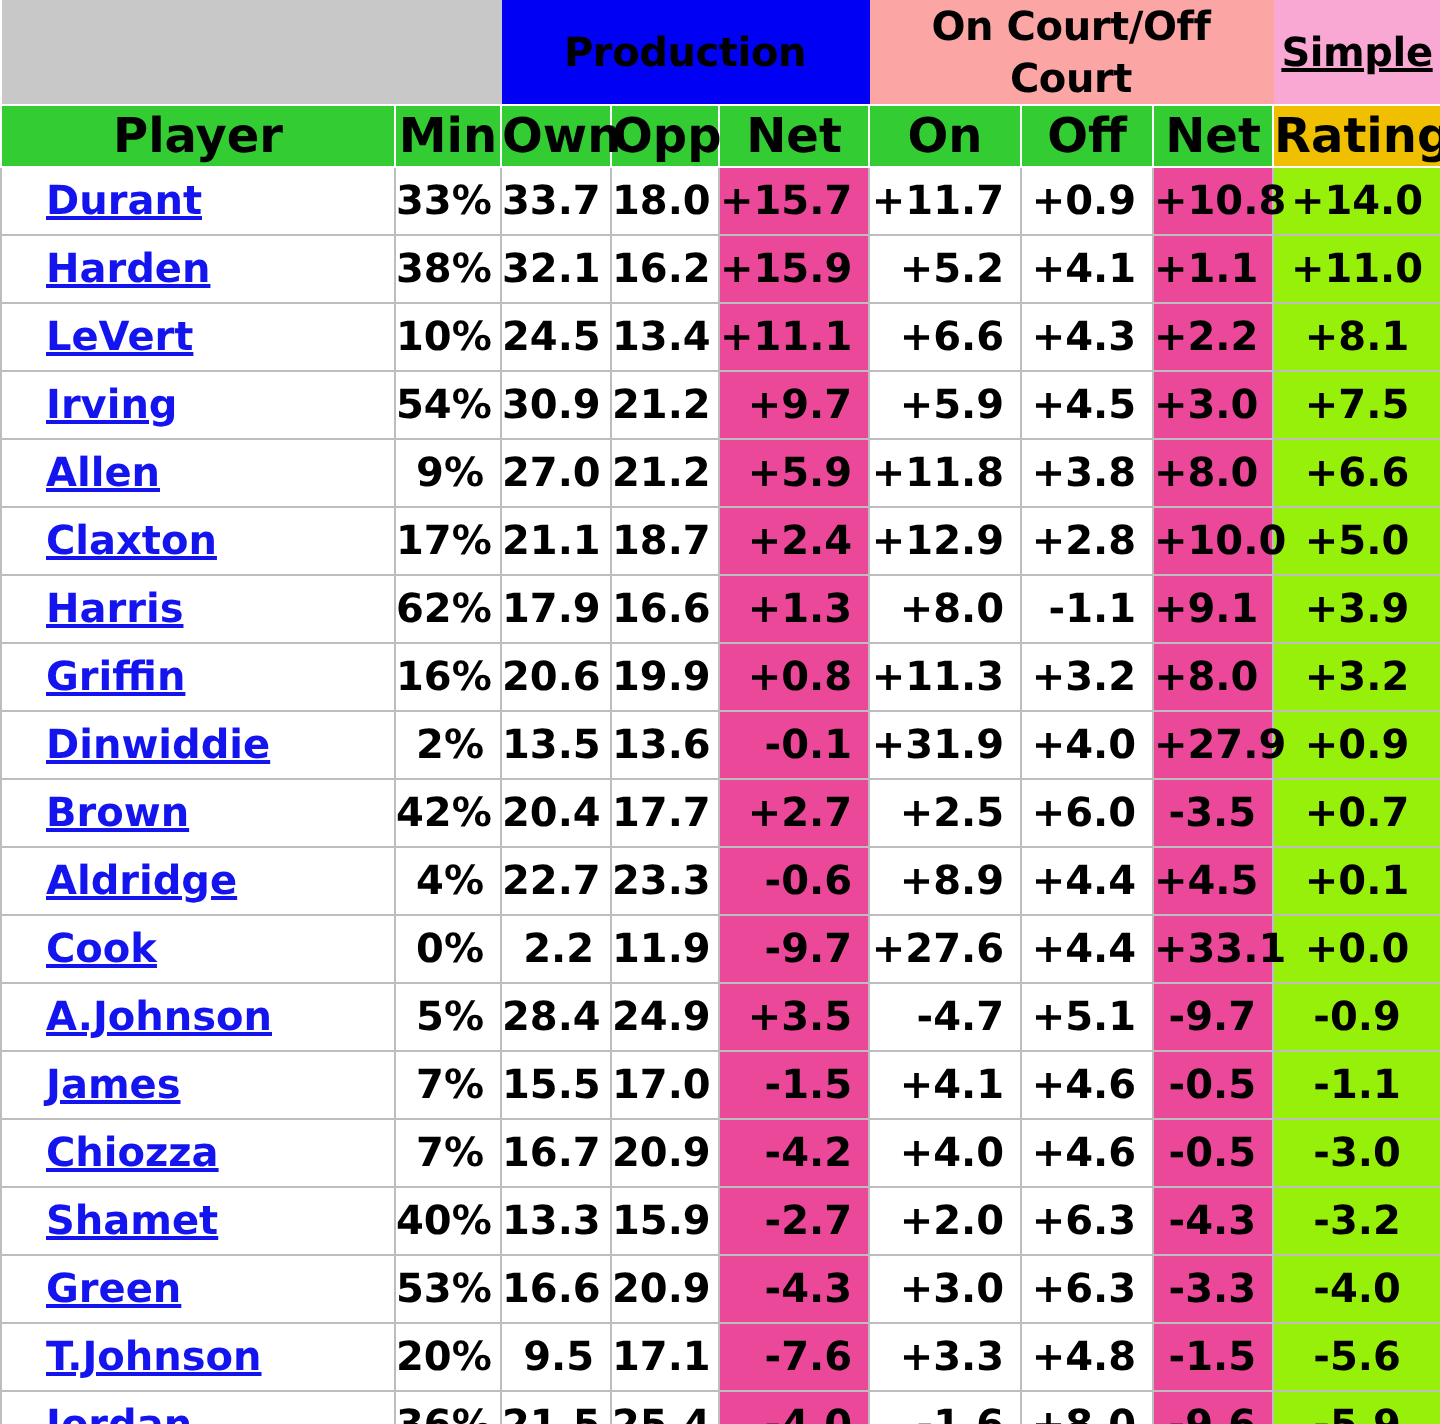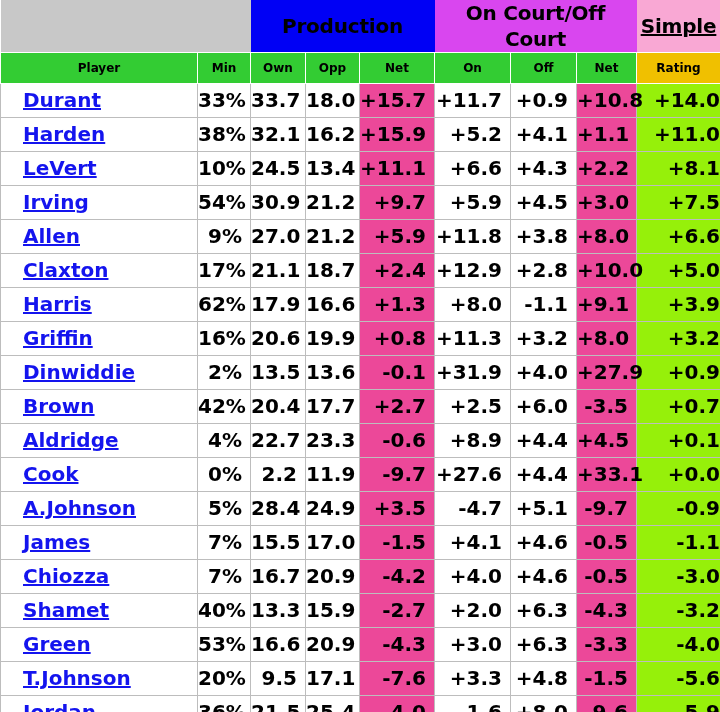--- a/index.html
+++ b/index.html
@@ -35,35 +35,35 @@
     letter-spacing: -0.2px;
   }
   th.grp-blank {
     background: #c8c8c8;
   }
   th.grp-production {
     background: #0000f5;
     color: #ffffff;
   }
   th.grp-oncourt {
-    background: #d946ef;
+    background: #fca5a5;
     color: #ffffff;
   }
   th.grp-simple {
     background: #f9a8d4;
     color: #000000;
     text-decoration: underline;
   }
   
   tr.col-row th {
     height: 30px;
     line-height: 30px;
     background: #33cc33;
     text-align: center;
-    font-size: 12px;
+    font-size: 24px;
     border: 1px solid #ffffff;
   }
   tr.col-row th.col-rating {
     background: #f0c000;
   }
   
   tr.data-row td {
     height: 33px;
     line-height: 33px;
     background: #ffffff;
@@ -74,20 +74,21 @@
   tr.data-row td.c-player {
     text-align: left;
     padding-left: 22px;
     padding-right: 0;
   }
   tr.data-row td.c-net {
     background: #ec4899;
   }
   tr.data-row td.c-rating {
     background: #96f00a;
+    text-align: center;
     padding-right: 0;
   }
   a.player-link {
     color: #1414ee;
     text-decoration: underline;
     font-weight: bold;
     font-size: 20px;
     text-align: center;
   }
 </style>

